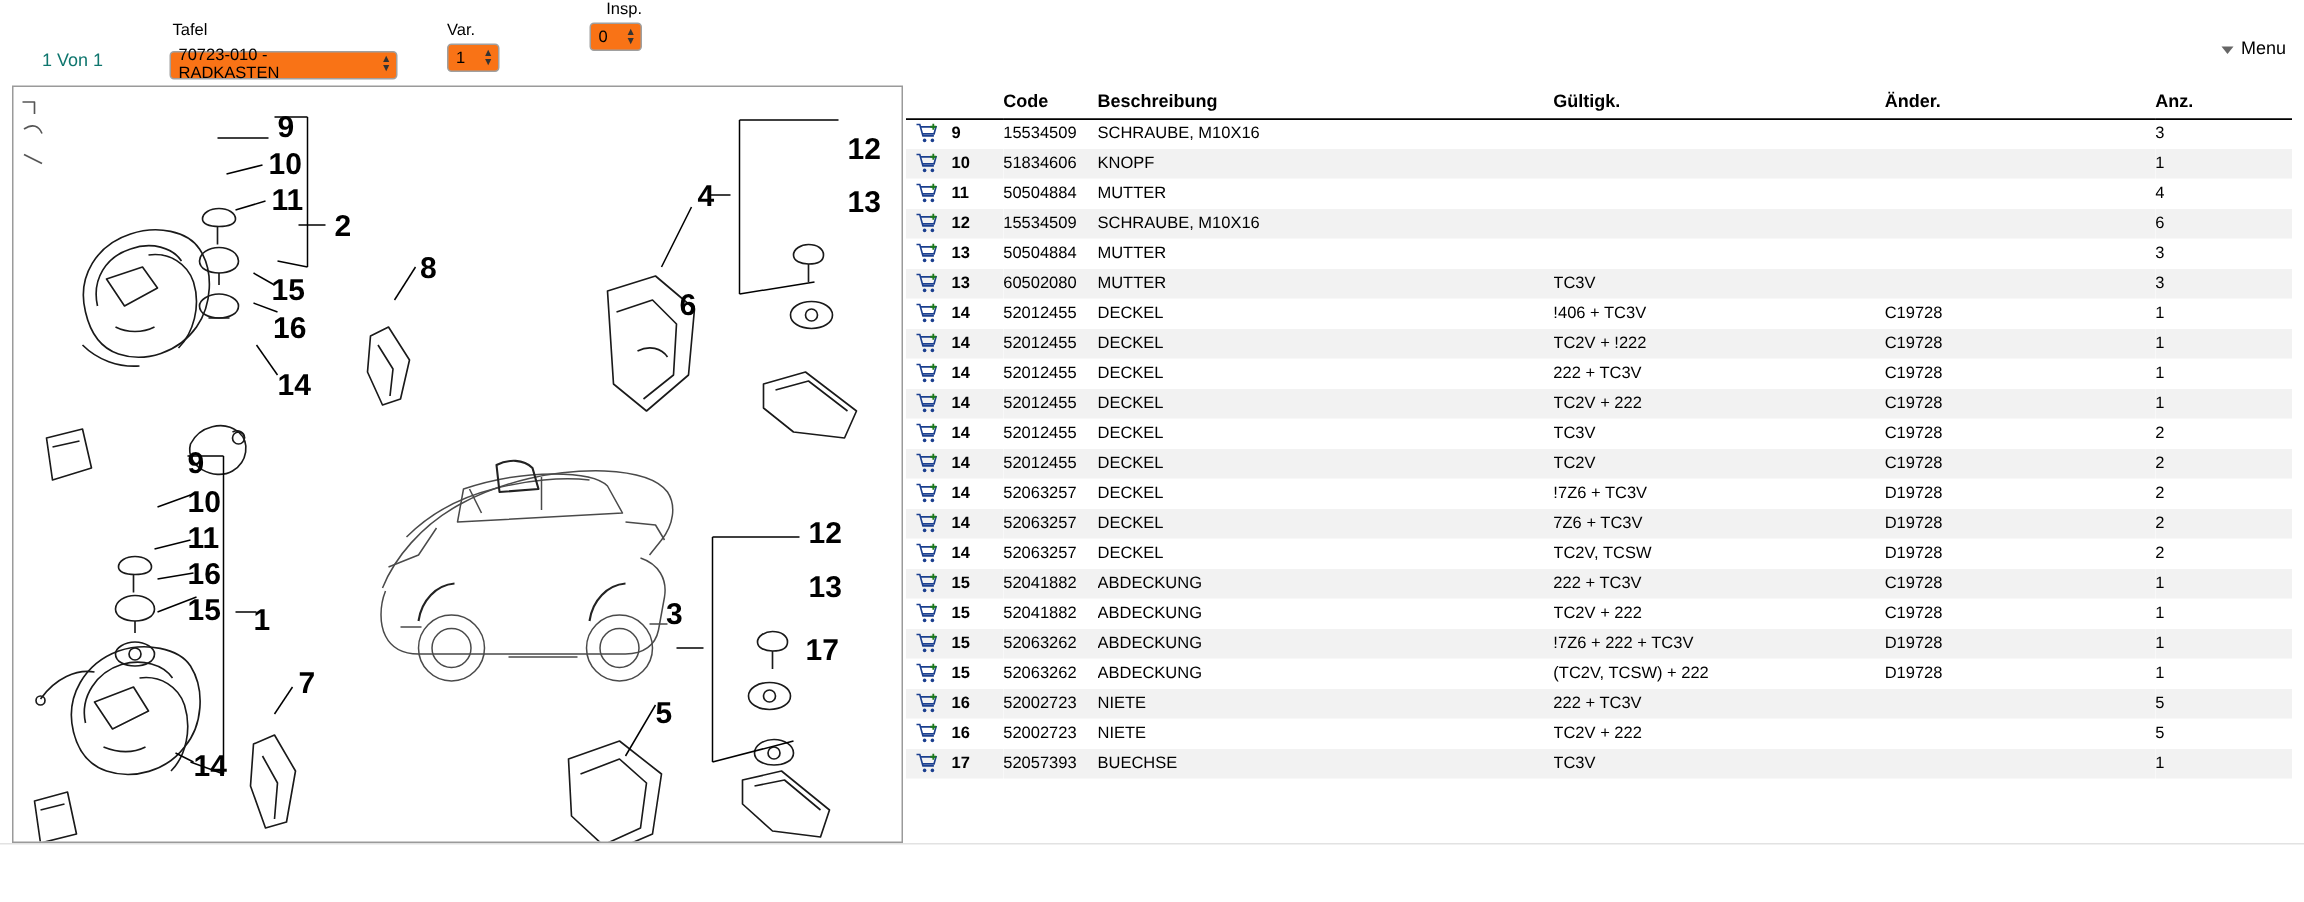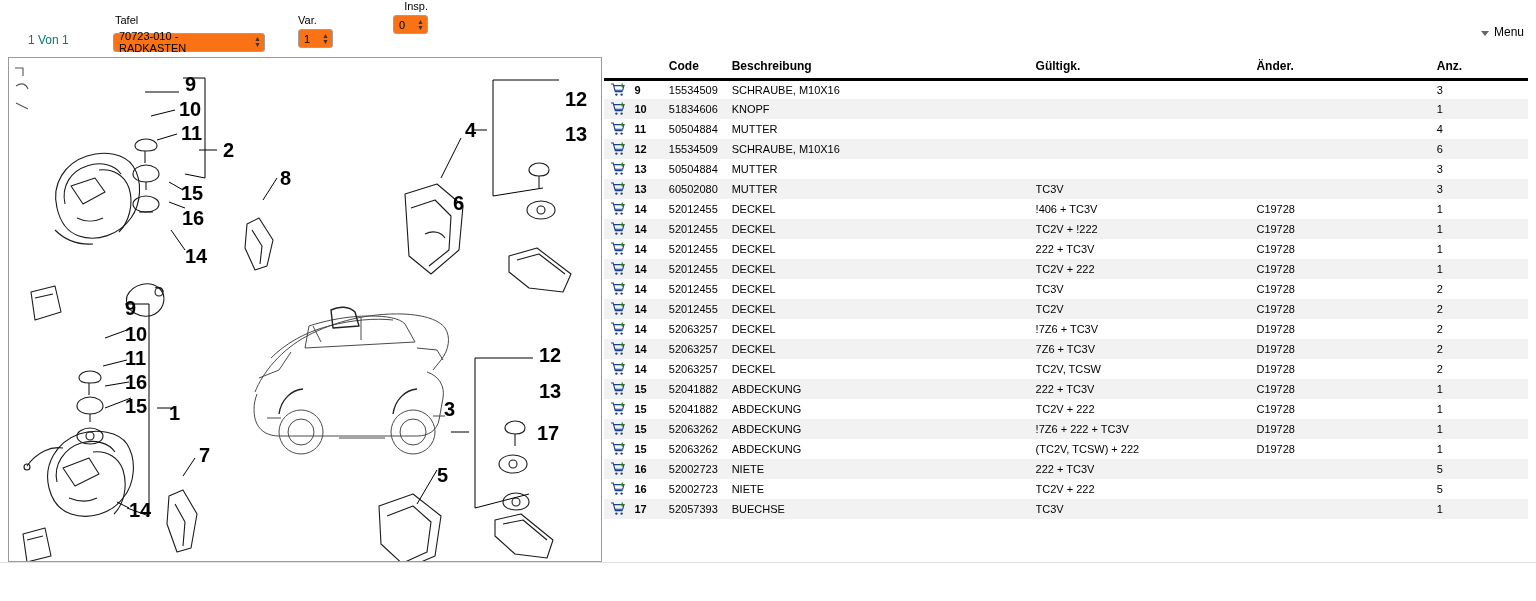--- a/index.html
+++ b/index.html
@@ -63,21 +63,21 @@
   .illus-svg { position: absolute; left: 0; top: 0; }
 
   
   .table-wrap {
     position: absolute; left: 604px; top: 57px; width: 924px; height: 479px;
     background: #fff; overflow: hidden;
   }
   table.parts { border-collapse: collapse; width: 924px; table-layout: fixed; }
   table.parts th {
     font-size: 12px; font-weight: bold; text-align: left; color: #000;
-    padding: 0 0 5px 0; border-bottom: 3px solid #000000; height: 22px;
+    padding: 0 0 5px 0; border-bottom: 1px solid #000000; height: 22px;
     vertical-align: bottom; background: #fff;
   }
   table.parts td {
     font-size: 11px; color: #000; height: 20px; padding: 0;
     vertical-align: middle; white-space: nowrap; overflow: hidden;
   }
   table.parts tr.row-alt td { background: #f2f2f2; }
   .c-icon  { width: 30px; }
   .c-pos   { width: 34px; font-weight: bold; font-size: 11px; }
   .c-code  { width: 62px; }

